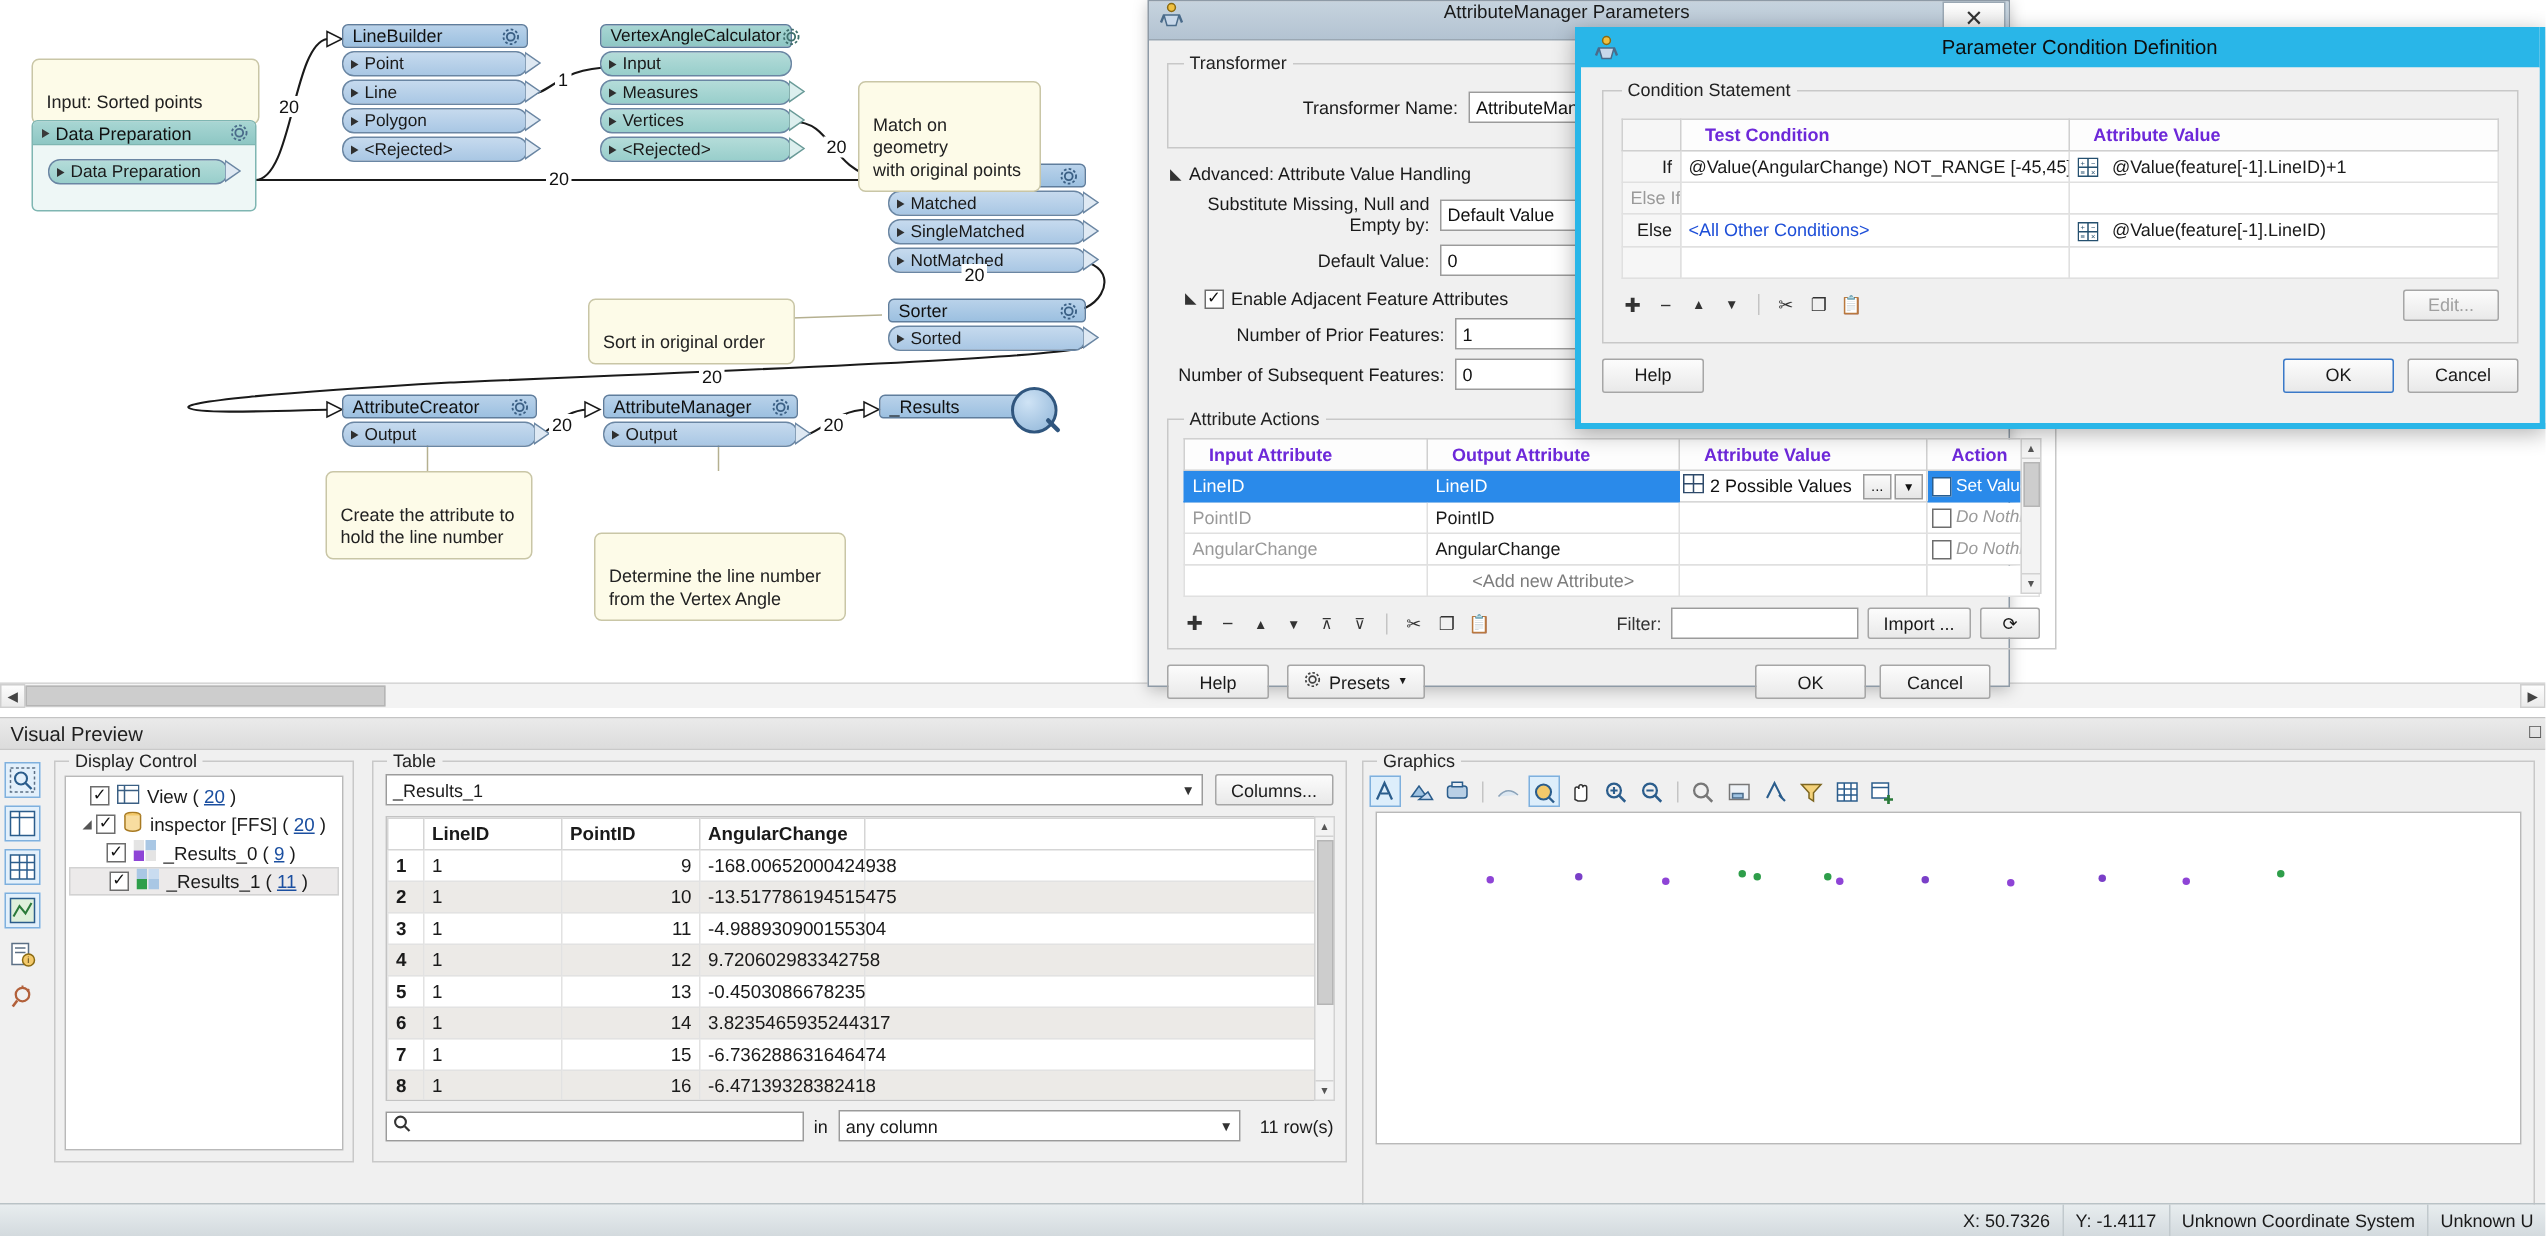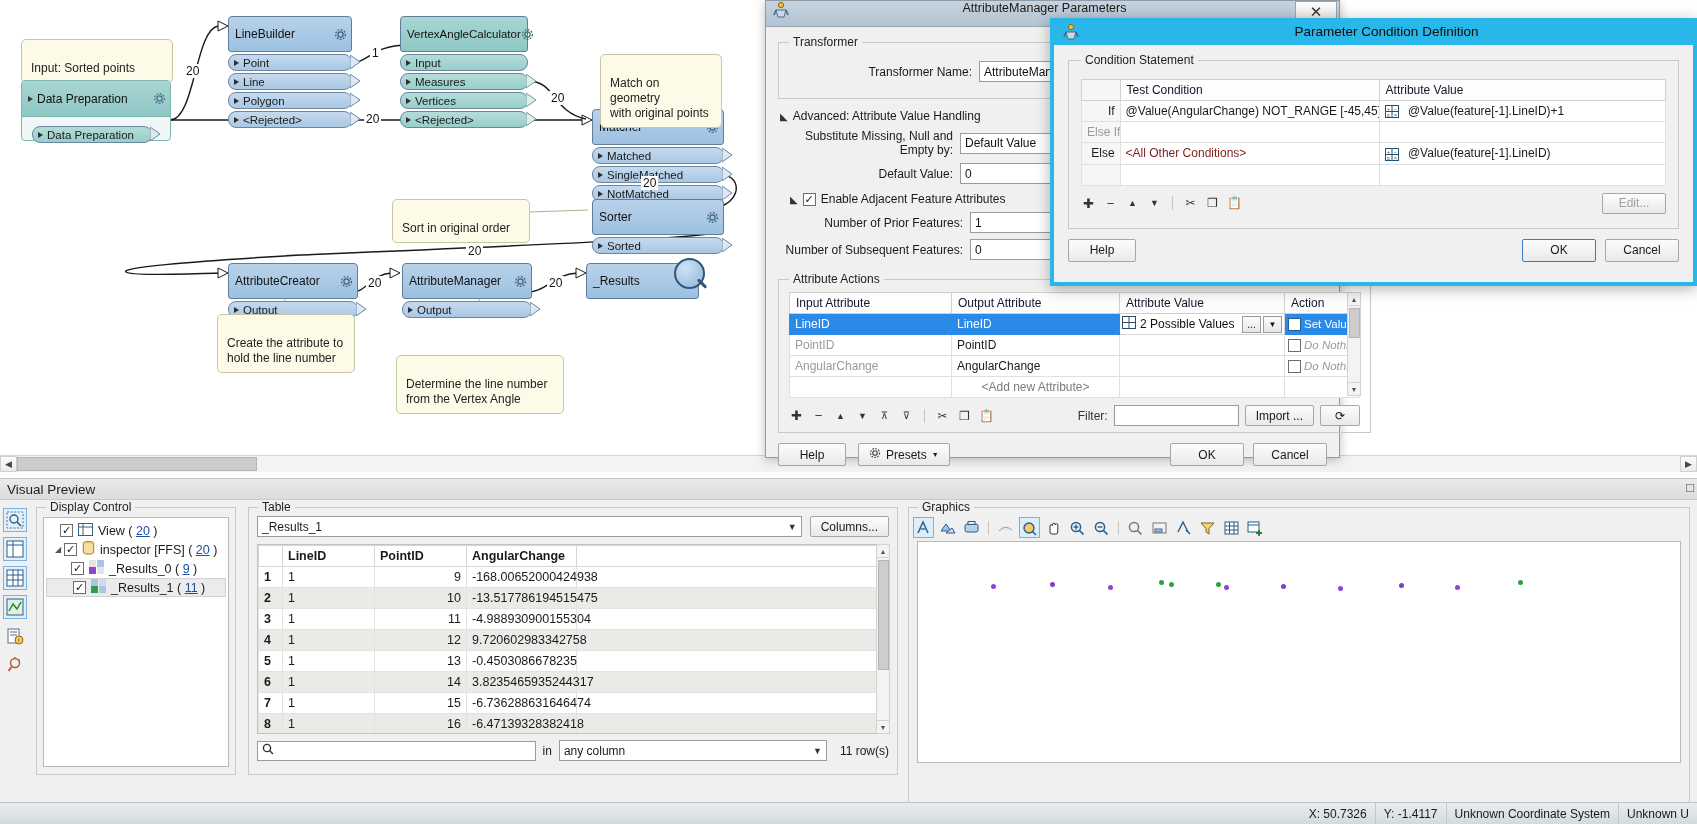--- a/index.html
+++ b/index.html
@@ -14,21 +14,21 @@
 
   
   #canvas {
     position:absolute; left:0; top:0; width:1697px; height:470px;
     background:#ffffff; overflow:hidden;
   }
   #canvas svg.links { position:absolute; left:0; top:0; width:1697px; height:470px; pointer-events:none; }
 
   .node { position:absolute; }
   .node-hdr {
-    height:36px; border-radius:4px 4px 3px 3px;
+    height:16px; border-radius:4px 4px 3px 3px;
     border:1px solid #5f7d9c;
     display:flex; align-items:center;
     padding:0 4px 0 6px;
     font-size:12px; color:#111;
     position:relative;
   }
   .node-hdr.blue { background:linear-gradient(#b9d2ea,#9cc0e0); }
   .node-hdr.teal { background:linear-gradient(#a8d6d3,#8ec7c4); }
   .node-hdr .nm { flex:1; white-space:nowrap; }
   .gear { width:13px; height:13px; position:relative; flex:0 0 auto; }
@@ -108,22 +108,22 @@
   .disclose { font-size:10px; color:#333; margin-right:5px; }
   .secthdr { display:flex; align-items:center; font-size:12px; margin:8px 0 4px 2px;}
   .cbx {
     width:13px;height:13px;border:1px solid #6d6d6d;background:#fff;
     display:inline-flex;align-items:center;justify-content:center;
     font-size:11px; line-height:1; color:#111; margin-right:5px; flex:0 0 auto;
   }
 
   table.grid { border-collapse:collapse; width:100%; font-size:12px; table-layout:fixed;}
   table.grid th {
-    background:#fdfdfd; border:1px solid #d0d0d0; font-weight:normal; text-align:left;
-    padding:3px 6px; color:#0f172a; font-size:12px;
+    background:#fdfdfd; border:1px solid #d0d0d0; font-weight:bold; text-align:left;
+    padding:3px 16px; color:#6d28d9; font-size:12px;
   }
   table.grid td { border:1px solid #e0e0e0; padding:3px 5px; background:#fff; height:21px; overflow:hidden; white-space:nowrap;}
   tr.sel td { background:#2a8aea; color:#fff; border-color:#2a8aea;}
   td.dim { color:#9a9a9a; }
 
   .tbbar { display:flex; align-items:center; gap:7px; margin-top:5px; font-size:14px; color:#333;}
   .tbbtn { width:15px;height:15px; display:flex;align-items:center;justify-content:center; font-size:13px; color:#333; cursor:default;}
   .vsep { width:1px;height:14px;background:#c4c4c4; margin:0 3px;}
 
   .btn {
@@ -446,21 +446,21 @@
       <span class="gear">
           <svg viewBox="0 0 16 16" width="13" height="13">
             <circle cx="8" cy="8" r="3.2" fill="none" stroke="#3a5f84" stroke-width="1.5"></circle>
             <circle cx="8" cy="8" r="6" fill="none" stroke="#3a5f84" stroke-width="1.5" stroke-dasharray="2.2 1.8"></circle>
           </svg>
         </span>
     </div>
   </div>
   <div class="inspector-badge" style="left:674px;top:258px;"></div>
 
-  <div class="note" style="left:600px;top:54px;width:122px;">
+  <div class="note" style="left:572px;top:54px;width:122px;">
     <span>Match on geometry
 with original points</span>
   </div>
   <div class="note" style="left:392px;top:199px;width:138px;">
     <span>Sort in original order</span>
   </div>
   <div class="note" style="left:217px;top:314px;width:138px;">
     <span>Create the attribute to
 hold the line number</span>
   </div>
@@ -704,21 +704,21 @@
               <span>@Value(feature[-1].LineID)+1</span>
             </td>
           </tr>
           <tr>
             <td style="text-align:right;background:#f6f6f6;color:#9a9a9a;">Else If</td>
             <td></td>
             <td></td>
           </tr>
           <tr>
             <td style="text-align:right;background:#f6f6f6;">Else</td>
-            <td style="color:#7f1d1d;">&lt;All Other Conditions&gt;</td>
+            <td style="color:#1d4ed8;">&lt;All Other Conditions&gt;</td>
             <td>
               <span class="calcicon">
                 <svg width="14" height="13">
                     <rect x="0.5" y="0.5" width="13" height="12" fill="#fff" stroke="#25506f"></rect>
                     <line x1="7" y1="0.5" x2="7" y2="12.5" stroke="#25506f"></line>
                     <line x1="0.5" y1="6.5" x2="13.5" y2="6.5" stroke="#25506f"></line>
                     <text x="2" y="5.6" font-size="5" fill="#25506f">+</text>
                     <text x="9" y="5.6" font-size="5" fill="#25506f">−</text>
                     <text x="2" y="11.6" font-size="5" fill="#25506f">≡</text>
                     <text x="9" y="11.6" font-size="5" fill="#25506f">×</text>

